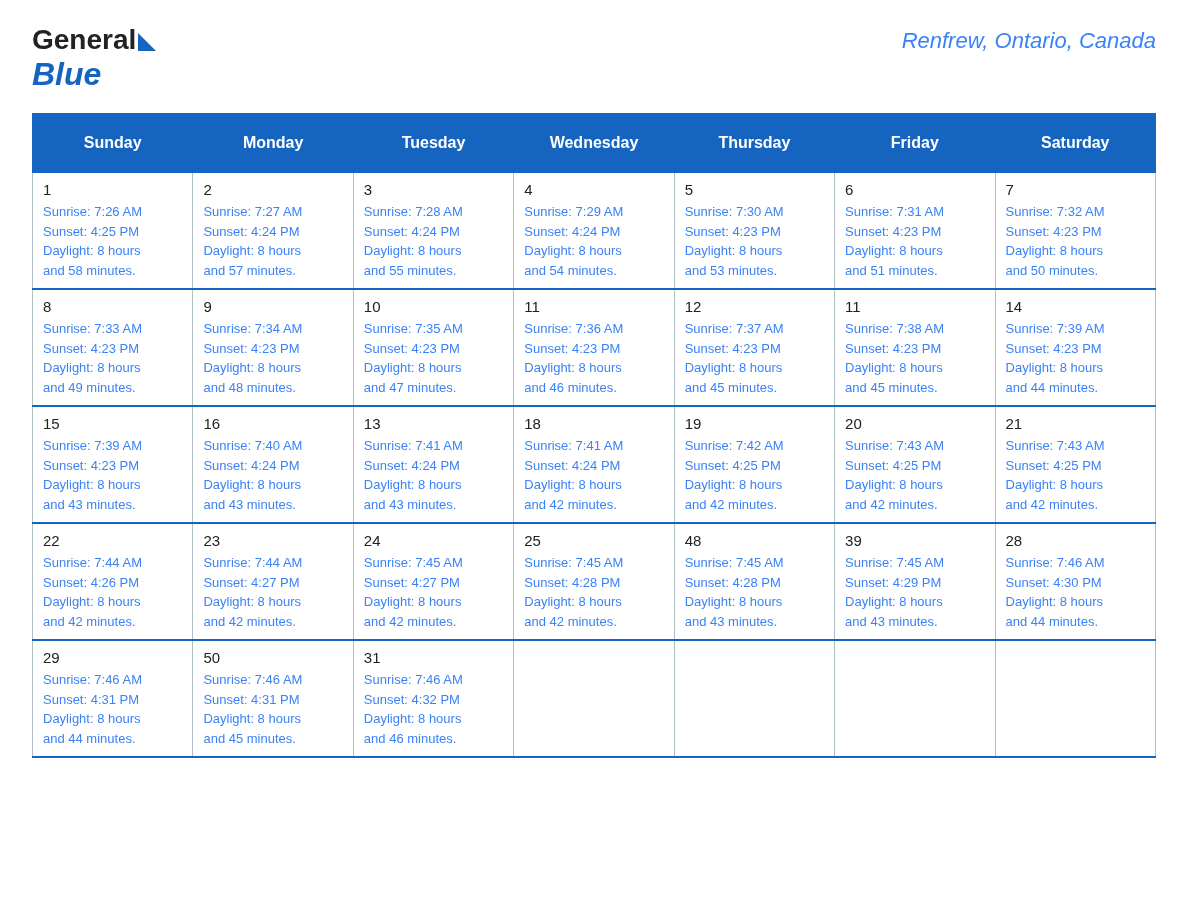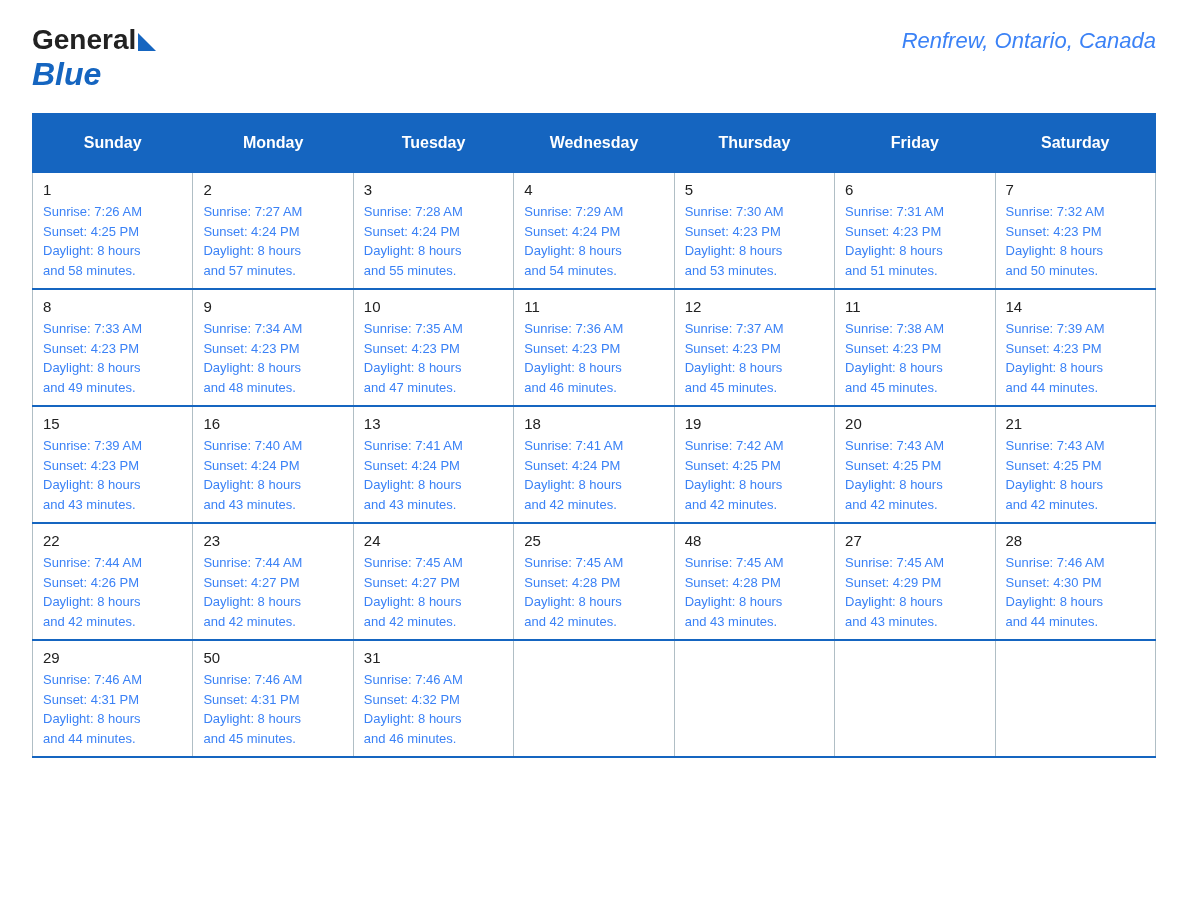--- a/index.html
+++ b/index.html
@@ -236,21 +236,21 @@
         </td>
         <td>
           <div class="day-number">25</div>
         <div class="day-info">Sunrise: 7:45 AM<br>Sunset: 4:28 PM<br>Daylight: 8 hours<br>and 42 minutes.</div>
         </td>
         <td>
           <div class="day-number">48</div>
         <div class="day-info">Sunrise: 7:45 AM<br>Sunset: 4:28 PM<br>Daylight: 8 hours<br>and 43 minutes.</div>
         </td>
         <td>
-          <div class="day-number">27</div>
+          <div class="day-number">39</div>
         <div class="day-info">Sunrise: 7:45 AM<br>Sunset: 4:29 PM<br>Daylight: 8 hours<br>and 43 minutes.</div>
         </td>
         <td>
           <div class="day-number">28</div>
         <div class="day-info">Sunrise: 7:46 AM<br>Sunset: 4:30 PM<br>Daylight: 8 hours<br>and 44 minutes.</div>
         </td>
       </tr>
       <tr>
         <td>
           <div class="day-number">29</div>

